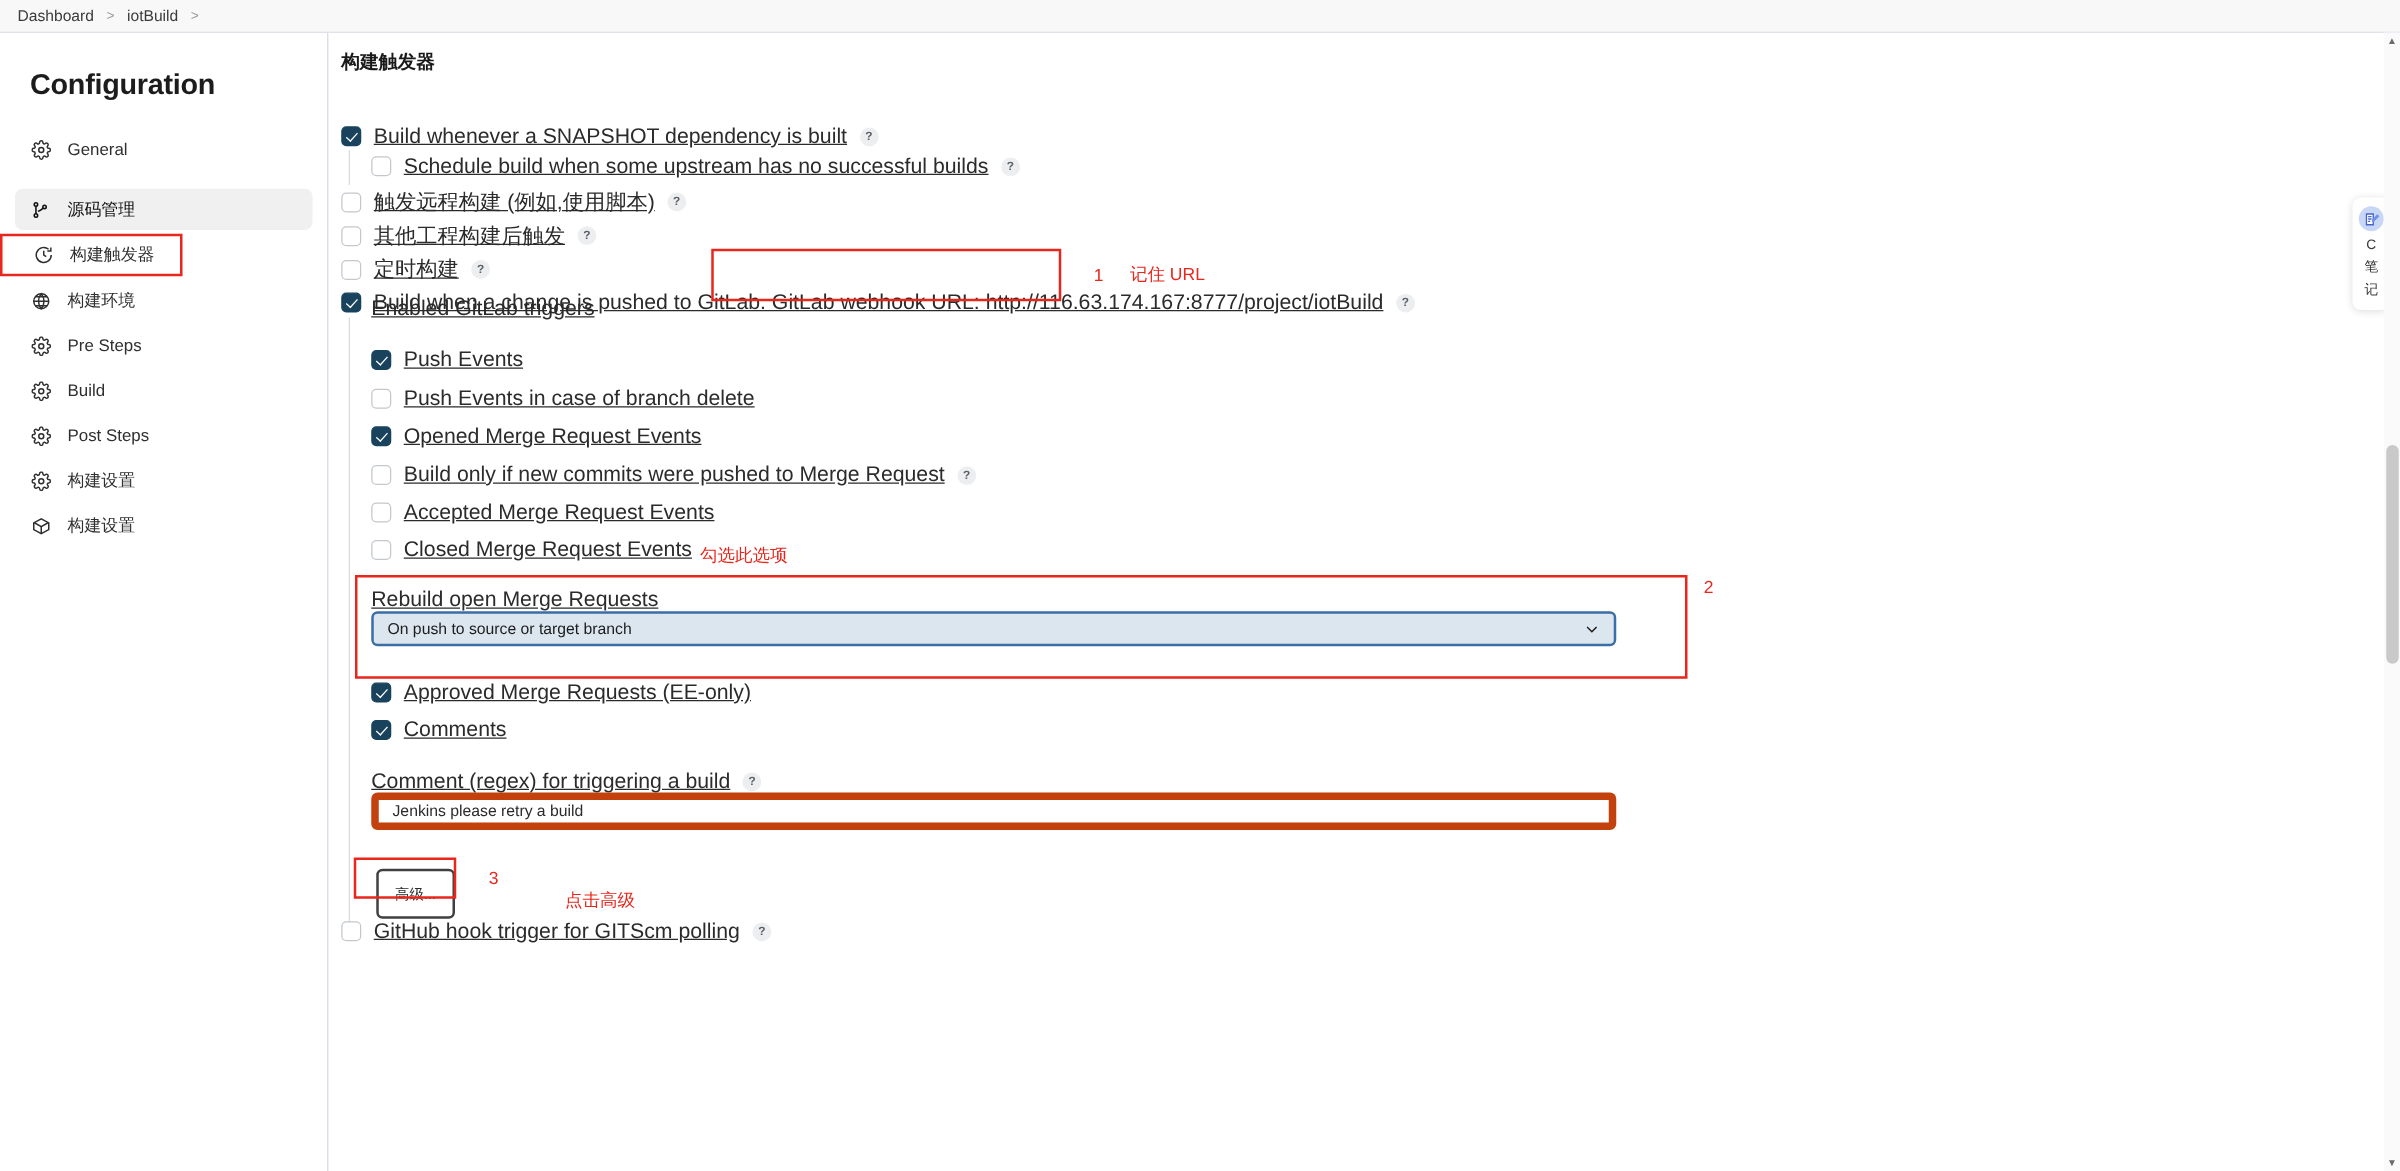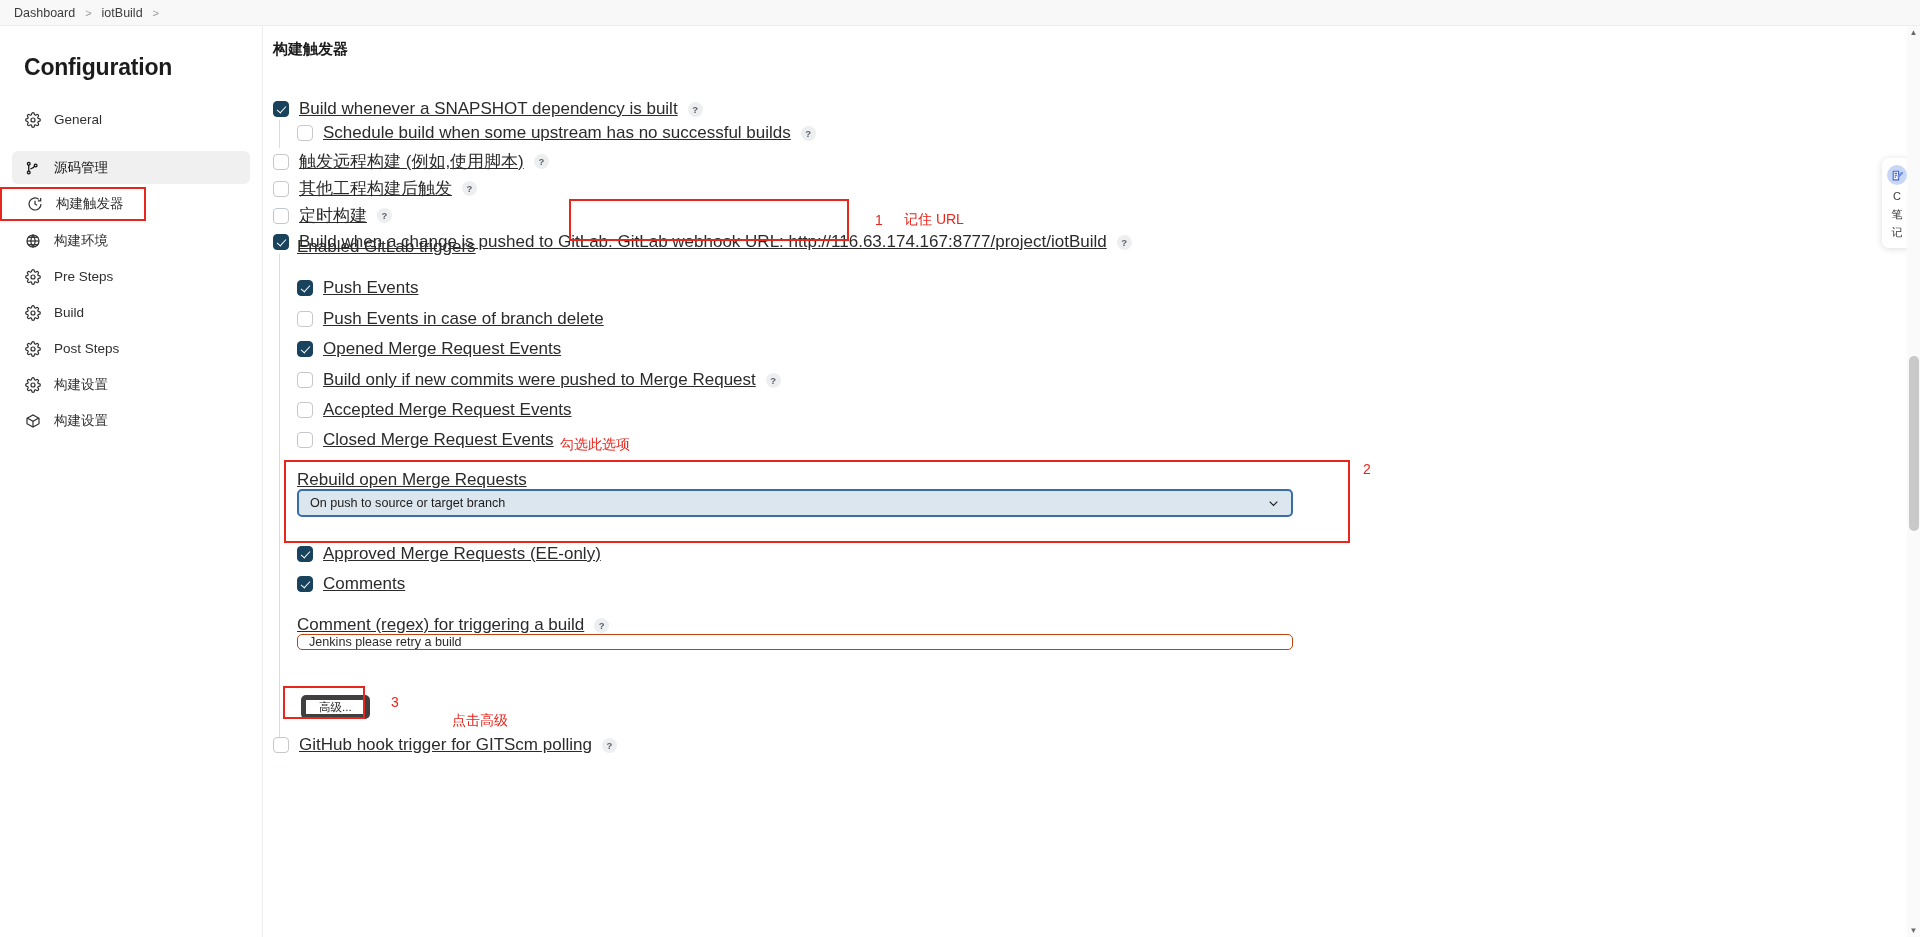--- a/index.html
+++ b/index.html
@@ -83,37 +83,37 @@
     font-size: 9.5px; font-weight: bold;
     display: inline-flex; align-items: center; justify-content: center;
     flex: 0 0 15px; cursor: pointer;
   }
   .indent-line {
     position: absolute; width: 1px; background: #d8dcdf;
   }
 
   
   .field {
-    height: 16px; border: 1px solid #c2410c; border-radius: 5px;
+    height: 30px; border: 6px solid #c2410c; border-radius: 5px;
     background: #fff; font-size: 12.6px; color: #2b2b2b;
     display: flex; align-items: center; padding: 0 11px;
   }
   .select {
     border: 2px solid #3a6ea5;
     background: #dbe6ef;
     border-radius: 5px;
     height: 28px;
     display:flex; align-items:center; justify-content: space-between;
     padding: 0 11px; font-size: 12.6px; color: #1c1c1c;
   }
   .chev { width: 13px; height: 13px; }
 
   .btn-adv {
-    border: 5px solid #404040; border-radius: 5px; background: #fff;
-    font-size: 11.5px; color: #2b2b2b; height: 24px;
+    border: 2px solid #404040; border-radius: 5px; background: #fff;
+    font-size: 11.5px; color: #2b2b2b; height: 40px;
     display: inline-flex; align-items: center; justify-content: center;
     padding: 0 13px; cursor: pointer;
   }
 
   
   .redbox { position: absolute; border: 2px solid #e8261c; pointer-events: none; }
   .redtxt { position: absolute; color: #e8261c; font-size: 14px; white-space: nowrap; }
   .rednum { position: absolute; color: #e8261c; font-size: 14px; }
 
   

